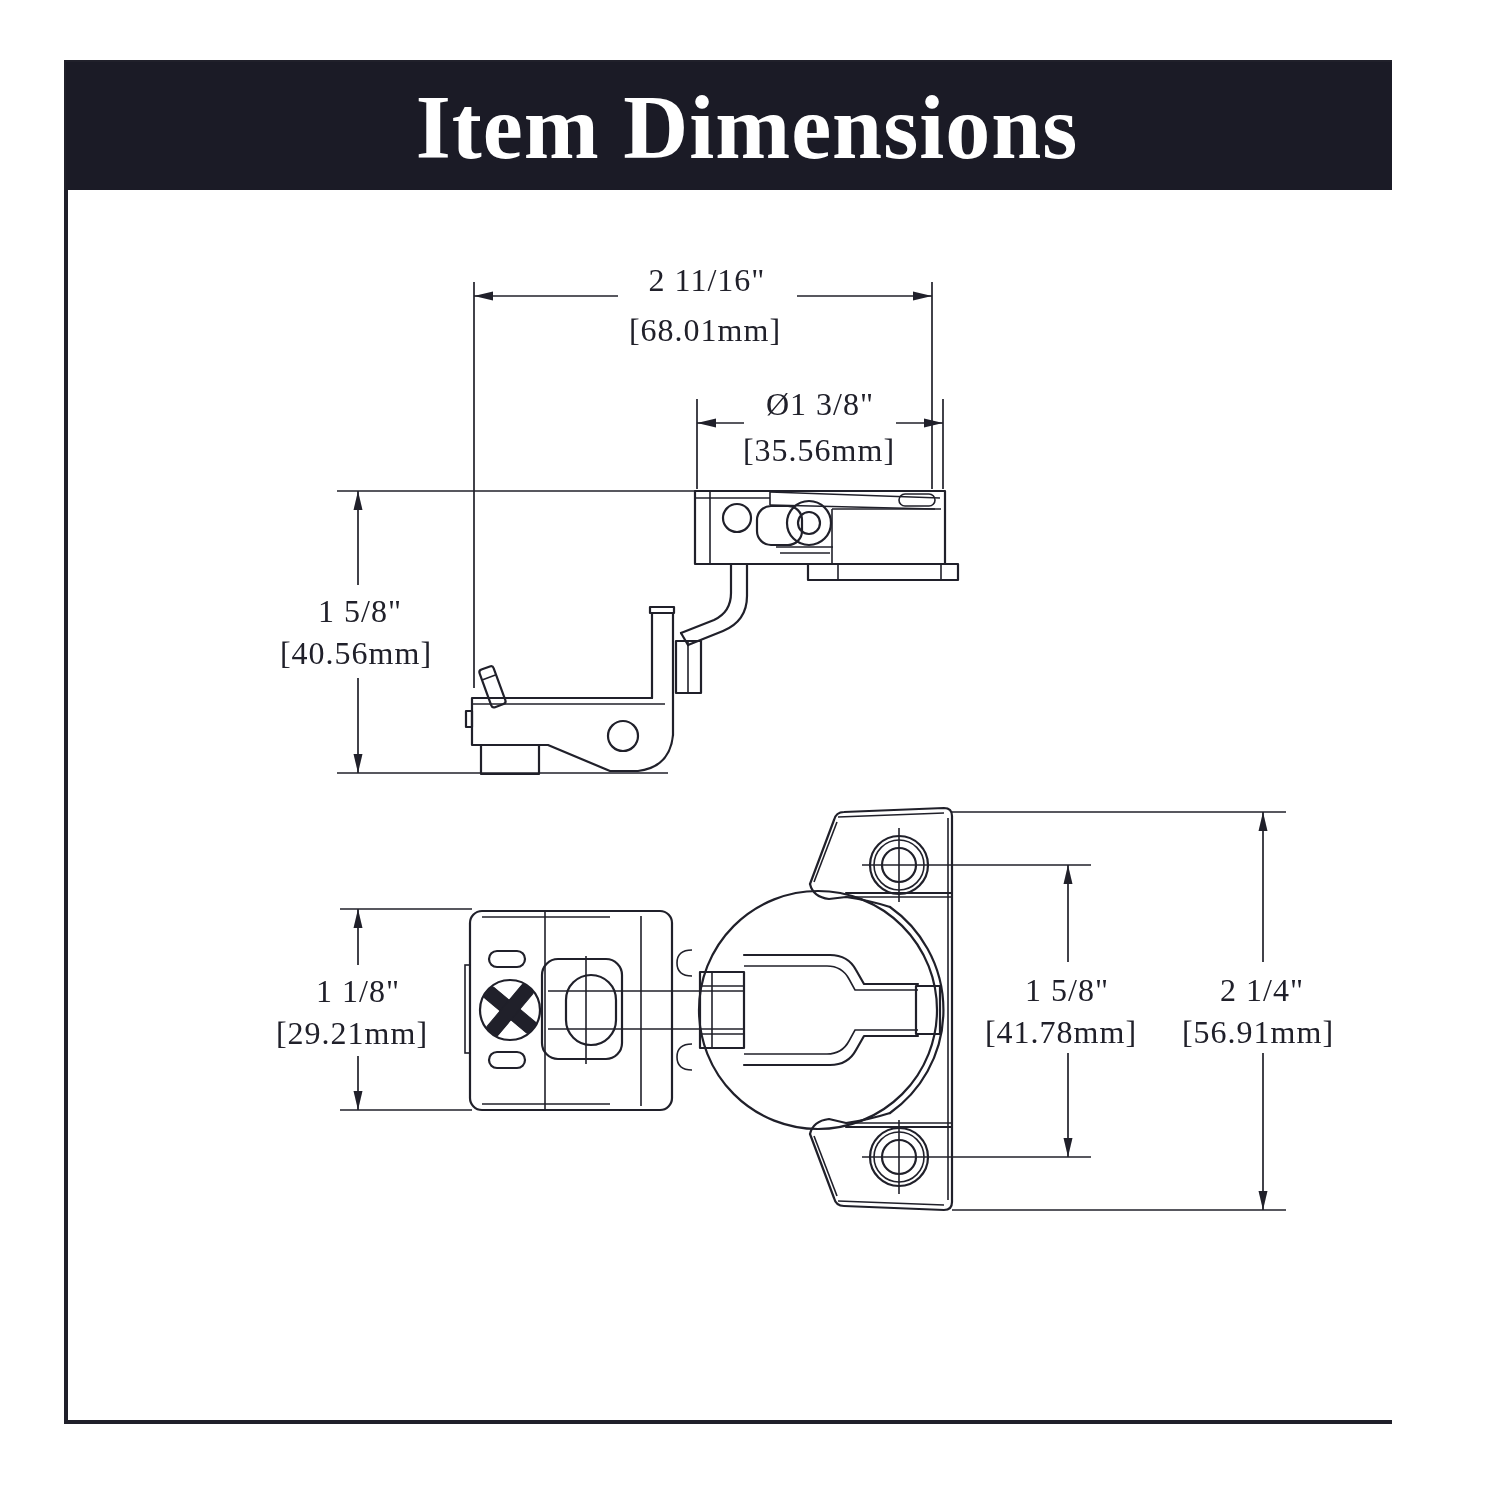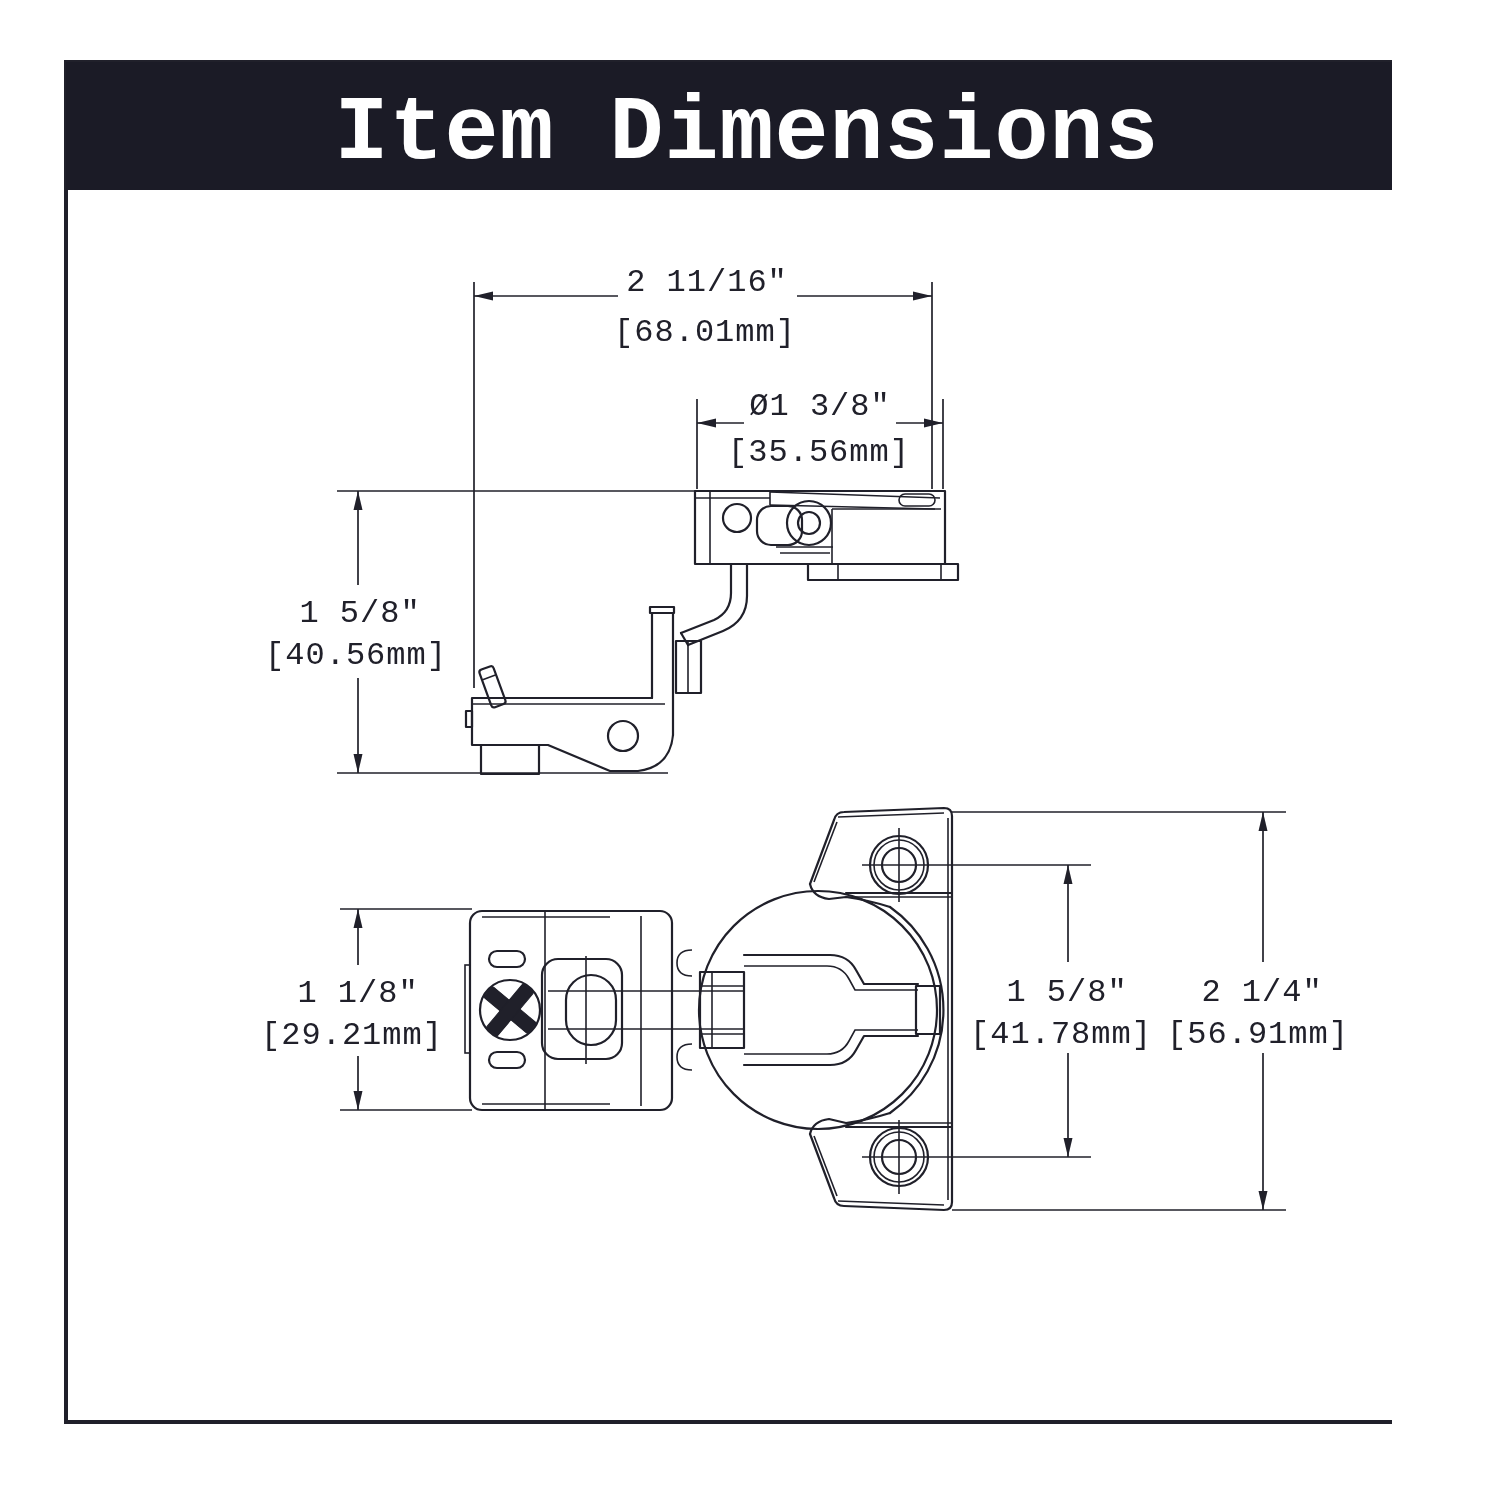--- a/index.html
+++ b/index.html
@@ -1,17 +1,17 @@
 <!DOCTYPE html>
 <html style="--page-bg: #ffffff; --header-bg: #1b1b26; --header-text: #ffffff; --ink: #20202a;"><head>
 <meta charset="utf-8">
 <style>
   html,body{margin:0;padding:0;background:#fff;}
   .page{position:relative;width:1392px;height:1500px;background:var(--page-bg,#fff);
-        font-family:Liberation Mono, monospace;overflow:hidden;}
+        font-family:Liberation Serif, serif;overflow:hidden;}
   svg{position:absolute;left:0;top:0;}
   .frame{fill:none;stroke:var(--ink,#20202a);stroke-width:4;}
   .header-bg{fill:var(--header-bg,#1b1b26);stroke:none;}
   .title{fill:var(--header-text,#ffffff);font-size:90px;font-weight:700;
          text-anchor:middle;letter-spacing:1px;}
   .part{fill:none;stroke:var(--ink,#20202a);stroke-width:2.2;
         stroke-linecap:round;stroke-linejoin:round;}
   .part-thin{fill:none;stroke:var(--ink,#20202a);stroke-width:1.6;}
   .dimline{fill:none;stroke:var(--ink,#20202a);stroke-width:1.7;}
   .dim-arrow{fill:var(--ink,#20202a);stroke:none;}

